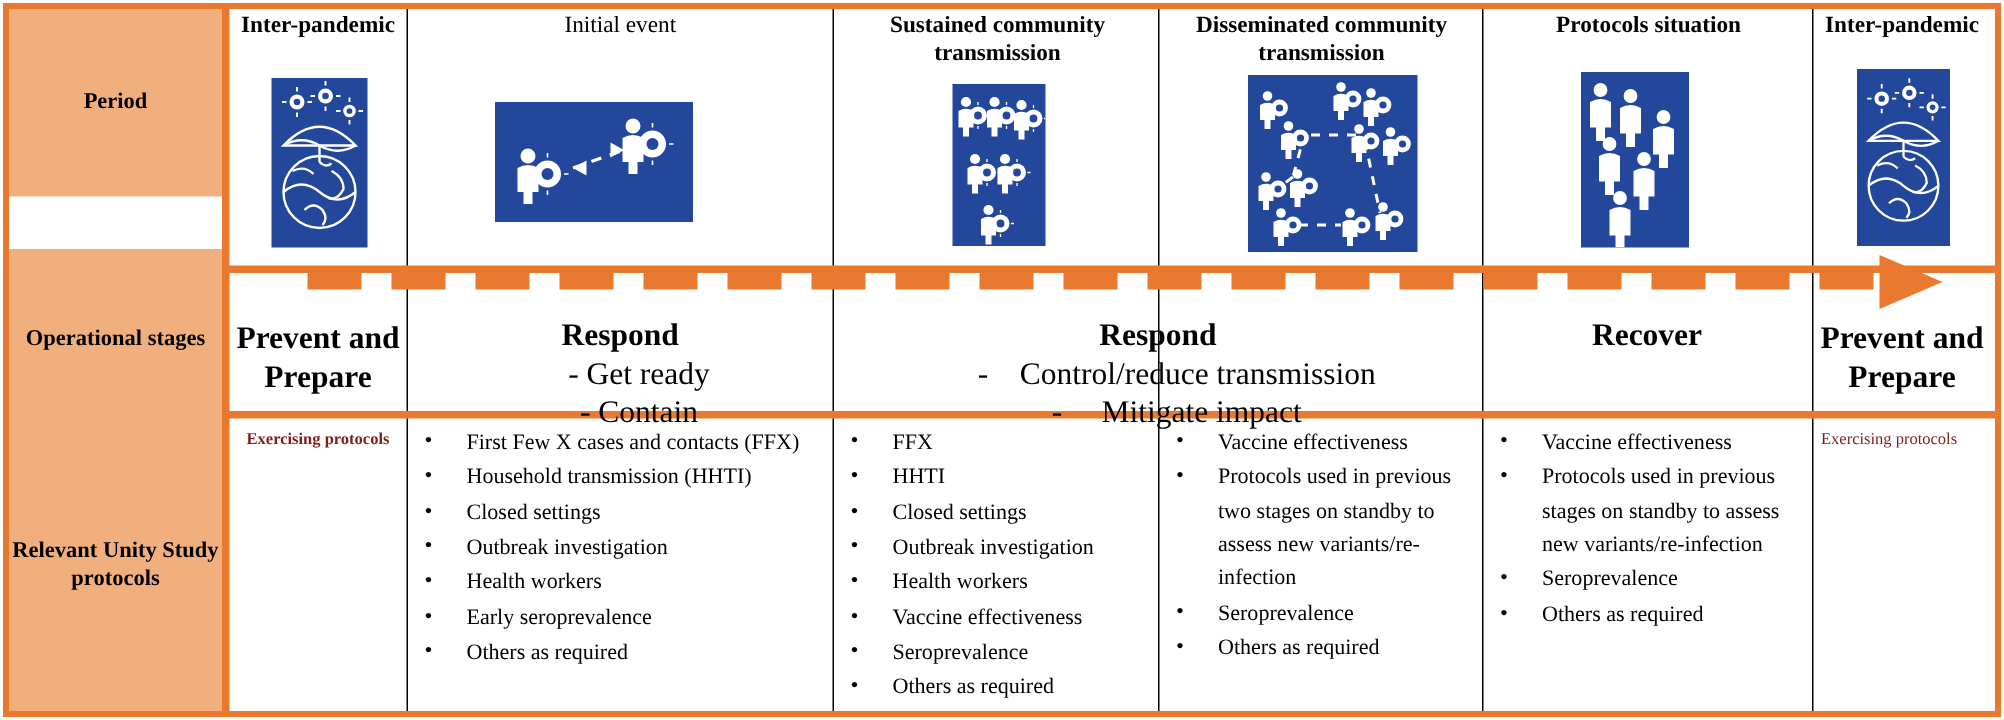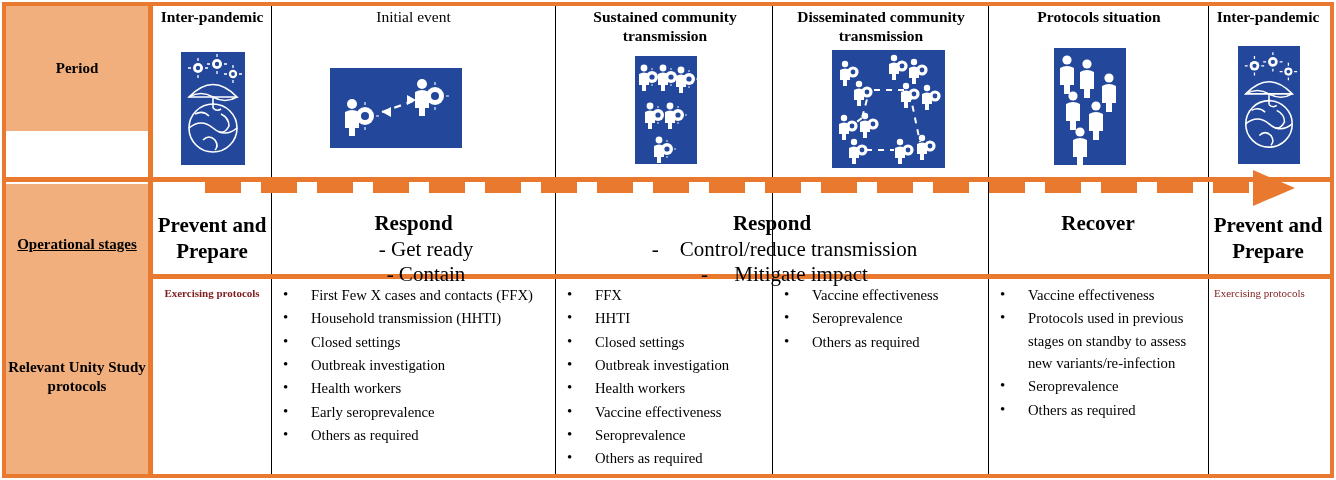--- a/index.html
+++ b/index.html
@@ -41,21 +41,21 @@
     display: flex;
     align-items: center;
     justify-content: center;
     text-align: center;
     font-weight: bold;
     font-size: 15px;
     color: #000;
     line-height: 1.25;
   }
   .labelcell.l1 { top: 6px;   height: 125px; }
-  .labelcell.l2 { top: 184px; height: 120px; text-decoration: underline; }
+  .labelcell.l2 { top: 166px; height: 120px; }
   .labelcell.l3 { top: 279px; height: 195px; }
 
   
   .labelrule {
     position: absolute;
     left: 148px; top: 2px;
     width: 5px; height: 476px;
     background: #E8792E;
   }
 
@@ -516,20 +516,21 @@
       <li>Health workers</li>
       <li>Vaccine effectiveness</li>
       <li>Seroprevalence</li>
       <li>Others as required</li>
     </ul>
   </div>
 
   <div class="bullets" style="left:776px; top:284px; width:210px;">
     <ul>
       <li>Vaccine effectiveness</li>
+      <li>Protocols used in previous two stages on standby to assess new variants/re-infection</li>
       <li>Seroprevalence</li>
       <li>Others as required</li>
     </ul>
   </div>
 
   <div class="bullets" style="left:992px; top:284px; width:214px;">
     <ul>
       <li>Vaccine effectiveness</li>
       <li>Protocols used in previous stages on standby to assess new variants/re-infection</li>
       <li>Seroprevalence</li>

